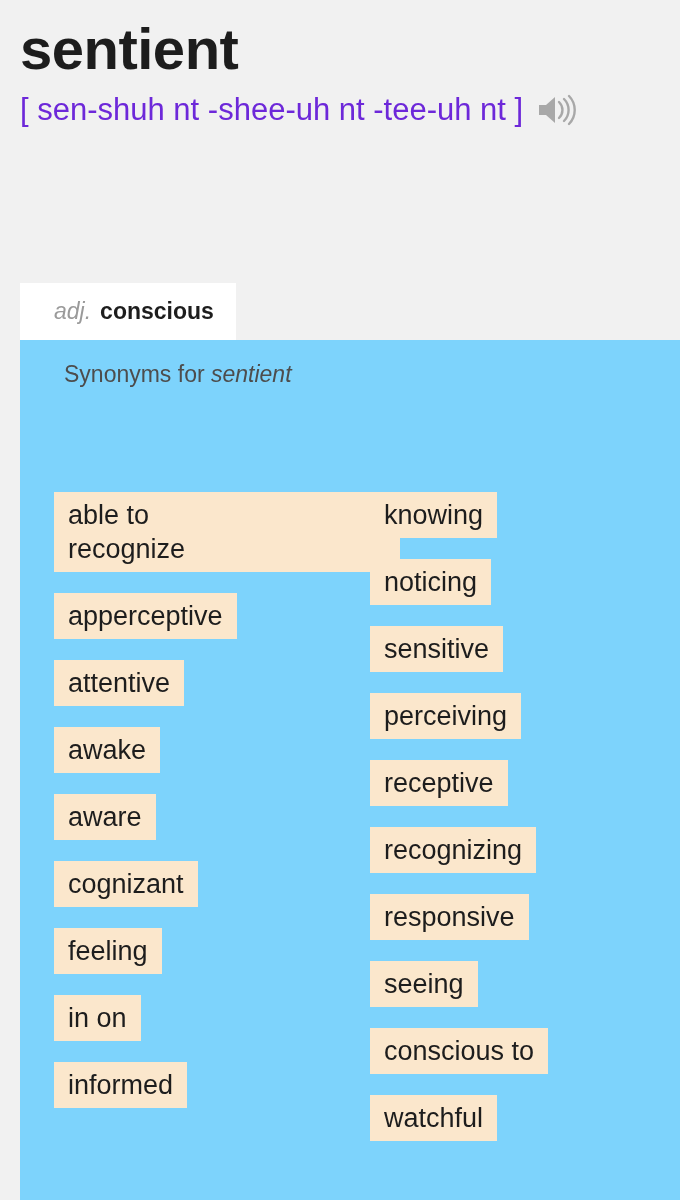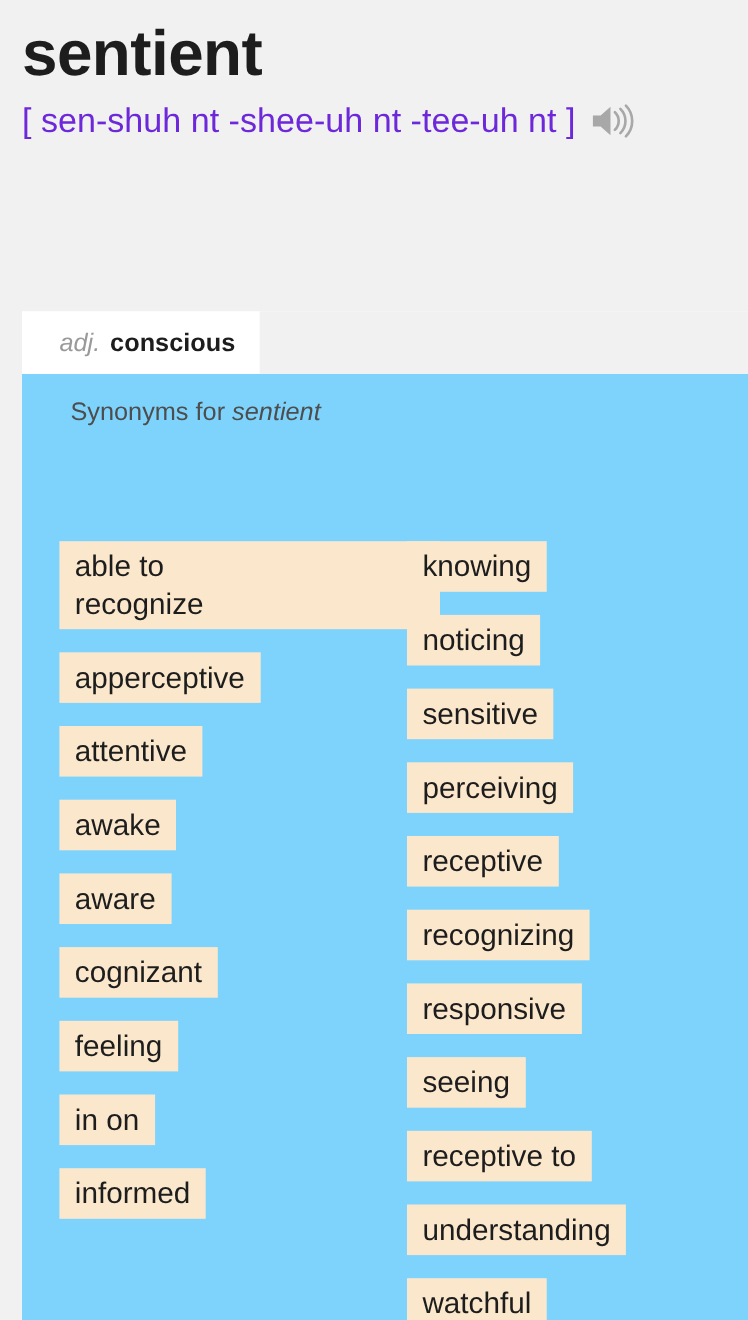--- a/index.html
+++ b/index.html
@@ -221,21 +221,20 @@
 
         <div class="col col-right">
           <span class="chip">knowing</span>
           <span class="chip">noticing</span>
           <span class="chip">sensitive</span>
           <span class="chip">perceiving</span>
           <span class="chip">receptive</span>
           <span class="chip">recognizing</span>
           <span class="chip">responsive</span>
           <span class="chip">seeing</span>
-          <span class="chip">receptive to</span>
-          <span class="chip">understanding</span>
+          <span class="chip">conscious to</span>
           <span class="chip">watchful</span>
         </div>
 
       </div>
     </div>
   </div>
 </div>
 
 </body></html>

